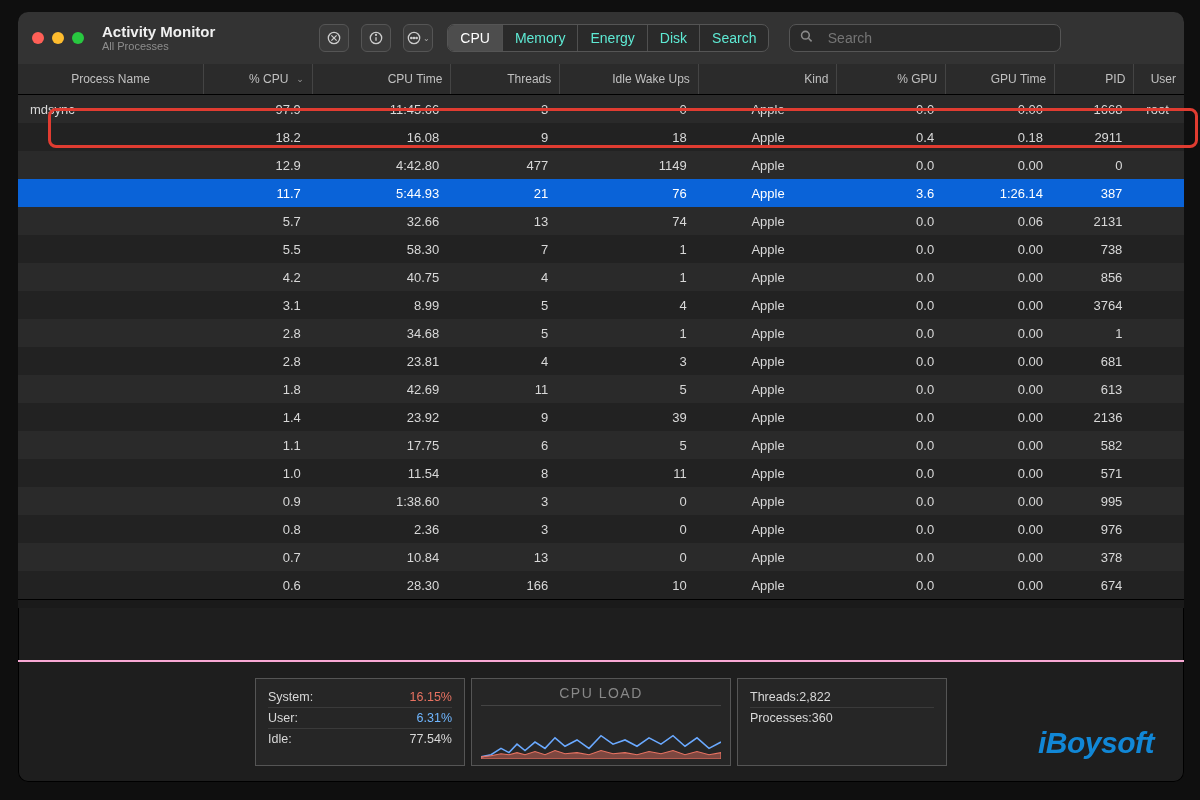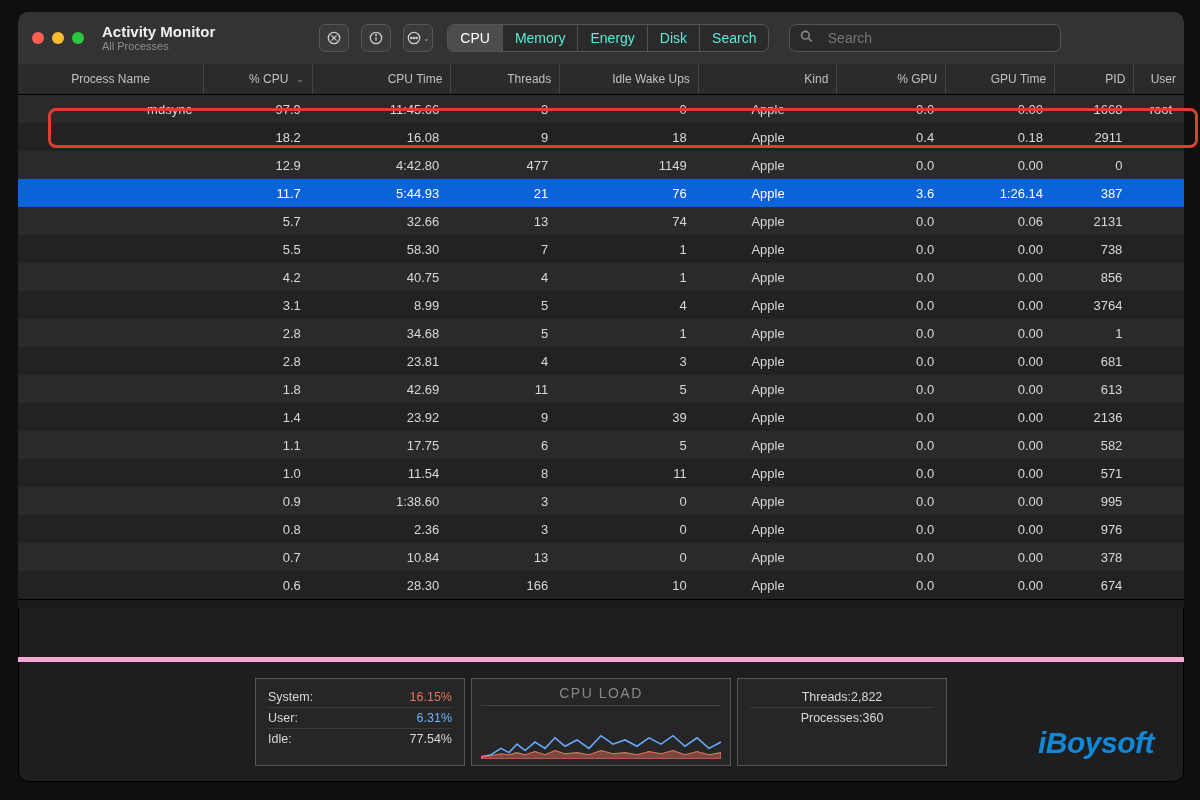--- a/index.html
+++ b/index.html
@@ -44,45 +44,45 @@
   .headers .col.left{justify-content:center}
   .headers .col.center{}
   .sort-ind{margin-left:8px;font-size:9px;color:#999}
   
   .rows{overflow:hidden}
   .row{height:28px;display:flex;align-items:center;font-size:13px}
   .row:nth-child(odd){background:var(--row-a)}
   .row:nth-child(even){background:var(--row-b)}
   .row.selected{background:var(--selected)!important;color:#fff}
   .cell{padding:0 12px;text-align:right;box-sizing:border-box;white-space:nowrap;overflow:hidden}
-  .cell.left{text-align:right}
+  .cell.left{text-align:left}
   .cell.center{text-align:center}
   
   .c-name{width:188px}
   .c-cpu{width:110px}
   .c-time{width:140px}
   .c-threads{width:110px}
   .c-wake{width:140px}
   .c-kind{width:140px}
   .c-gpupct{width:110px}
   .c-gputime{width:110px}
   .c-pid{width:80px}
   .c-user{width:50px}
   
   .hl{position:absolute;left:30px;top:96px;width:1144px;height:34px;border:3px solid var(--highlight);border-radius:8px;pointer-events:none;z-index:10}
   
-  .footer{position:absolute;bottom:0;left:0;right:0;height:120px;border-top:5px solid #f9a8d4;display:flex;align-items:center;justify-content:center;gap:6px}
+  .footer{position:absolute;bottom:0;left:0;right:0;height:120px;border-top:2px solid #f9a8d4;display:flex;align-items:center;justify-content:center;gap:6px}
   .panel{border:1px solid #555;background:#262626;height:88px;box-sizing:border-box}
   .panel.lbl{width:210px;padding:8px 12px;font-size:12.5px}
   .panel.lbl .line{display:flex;justify-content:space-between;padding:3px 0;border-bottom:1px solid #3a3a3a}
   .panel.lbl .line:last-child{border-bottom:none}
   .panel.load{width:260px;position:relative;display:flex;flex-direction:column;align-items:center}
   .panel.load .caption{font-size:14px;letter-spacing:1.5px;color:#888;padding-top:6px}
   .panel.counts{width:210px;padding:8px 12px;font-size:12.5px}
-  .panel.counts .line{display:flex;justify-content:center;padding:3px 0;border-bottom:1px solid #3a3a3a}
+  .panel.counts .line{display:flex;justify-content:flex-start;padding:3px 0;border-bottom:1px solid #3a3a3a}
   .panel.counts .line:last-child{border-bottom:none}
   .chart{flex:1;width:240px;margin:4px 0 6px;position:relative;border-top:1px solid #444}
   .chart svg{position:absolute;inset:0;width:100%;height:100%}
   
   .wm{position:absolute;right:30px;bottom:22px;font-size:30px;font-weight:700;font-style:italic;color:#1187d6;font-family:Arial,sans-serif;letter-spacing:-0.5px}
   
   .scrollhint{height:8px;background:#1a1a1a;border-top:1px solid #000}
 </style>
 </head>
 <body>

